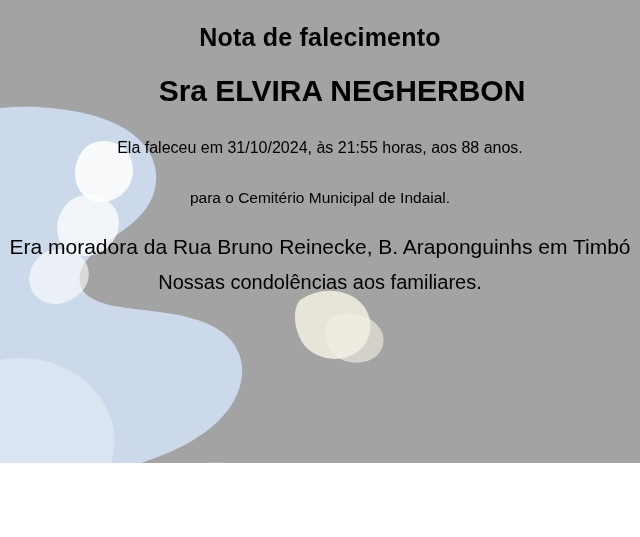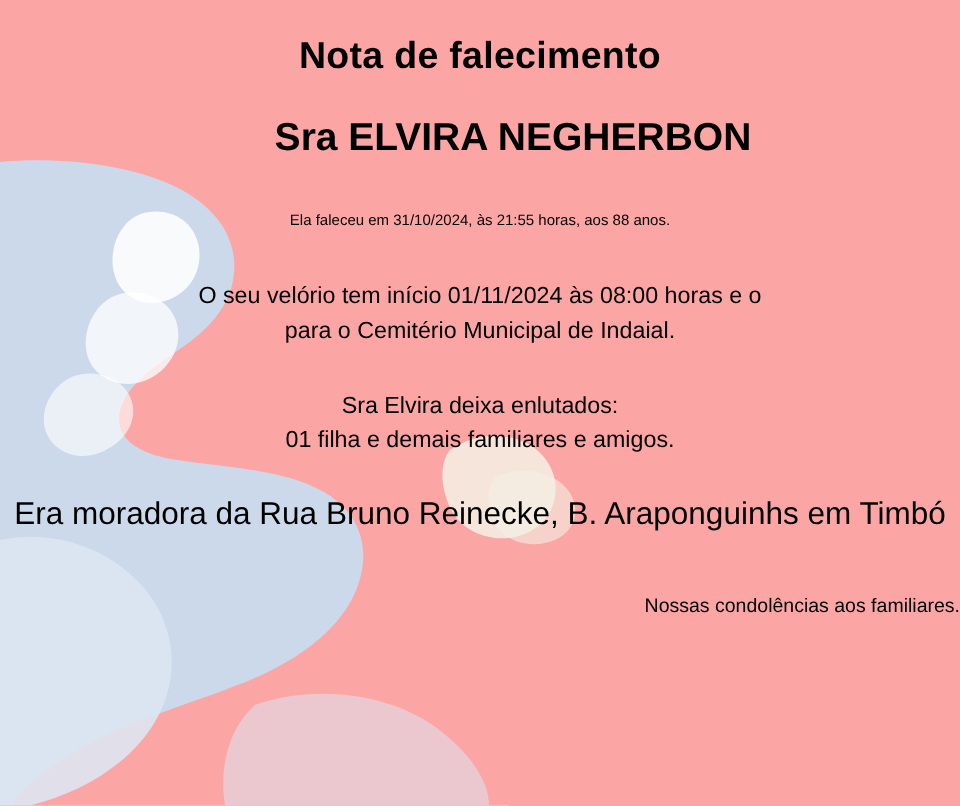--- a/index.html
+++ b/index.html
@@ -10,23 +10,23 @@
     width: 640px;
     height: 537px;
     background: #ffffff;
     font-family: "Liberation Sans", sans-serif;
     color: #000000;
     overflow: hidden;
   }
   .page {
     position: relative;
     width: 640px;
-    height: 537px;
+    height: 463px;
     overflow: hidden;
-    background: #fca5a5;
+    background: #a3a3a3;
   }
   
   .bg-art {
     position: absolute;
     left: 0;
     top: 0;
     width: 640px;
     height: 537px;
     pointer-events: none;
     z-index: 0;
@@ -43,28 +43,28 @@
     letter-spacing: 0.2px;
     margin: 22px 0 0 0;
     line-height: 30px;
   }
   .intro {
     font-size: 15.5px;
     margin: 26px 0 0 0;
     line-height: 20px;
   }
   .deceased-name {
-    font-size: 26px;
+    font-size: 30px;
     font-weight: bold;
     margin: 25px 0 0 0;
     line-height: 28px;
     padding-left: 44px;
   }
   .death-info {
-    font-size: 10px;
+    font-size: 16px;
     margin: 33px 0 0 0;
     line-height: 20px;
   }
   .service-block {
     font-size: 15.5px;
     margin: 28px 0 0 0;
     line-height: 23px;
   }
   .service-block .line {
     display: block;
@@ -76,24 +76,23 @@
   }
   .survivors-block .line {
     display: block;
   }
   .address {
     font-size: 21px;
     margin: 28px 0 0 0;
     line-height: 20px;
   }
   .condolences {
-    font-size: 13px;
-    margin: 41px 0 0 0;
+    font-size: 20px;
+    margin: 15px 0 0 0;
     line-height: 20px;
-    text-align: right;
   }
 </style>
 </head>
 <body>
 
 <div class="page">
 
   <svg class="bg-art" viewBox="0 0 640 537" xmlns="http://www.w3.org/2000/svg" aria-hidden="true">
 
     <path d="M0,108 C40,104 90,110 120,126 C146,140 158,160 156,182
@@ -124,27 +123,22 @@
   <div class="content">
 
     <h1 class="title">Nota de falecimento</h1>
 
 
     <h2 class="deceased-name">Sra ELVIRA NEGHERBON</h2>
 
     <p class="death-info">Ela faleceu em 31/10/2024, às 21:55 horas, aos 88 anos.</p>
 
     <p class="service-block">
-      <span class="line">O seu velório tem início 01/11/2024 às 08:00 horas e o</span>
       <span class="line">para o Cemitério Municipal de Indaial.</span>
     </p>
 
-    <p class="survivors-block">
-      <span class="line">Sra  Elvira deixa enlutados:</span>
-      <span class="line">01 filha e demais familiares e amigos.</span>
-    </p>
 
     <p class="address">Era moradora da Rua Bruno Reinecke, B. Araponguinhs em Timbó</p>
 
     <p class="condolences">Nossas condolências aos familiares.</p>
 
   </div>
 </div>
 
 </body></html>

